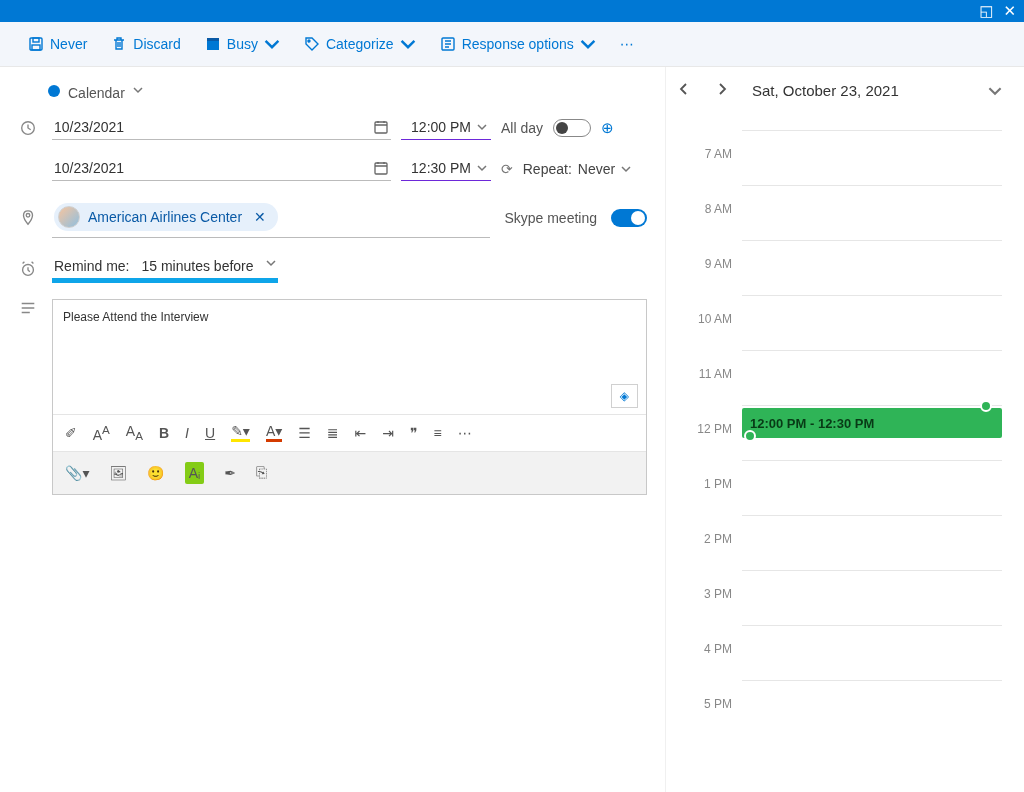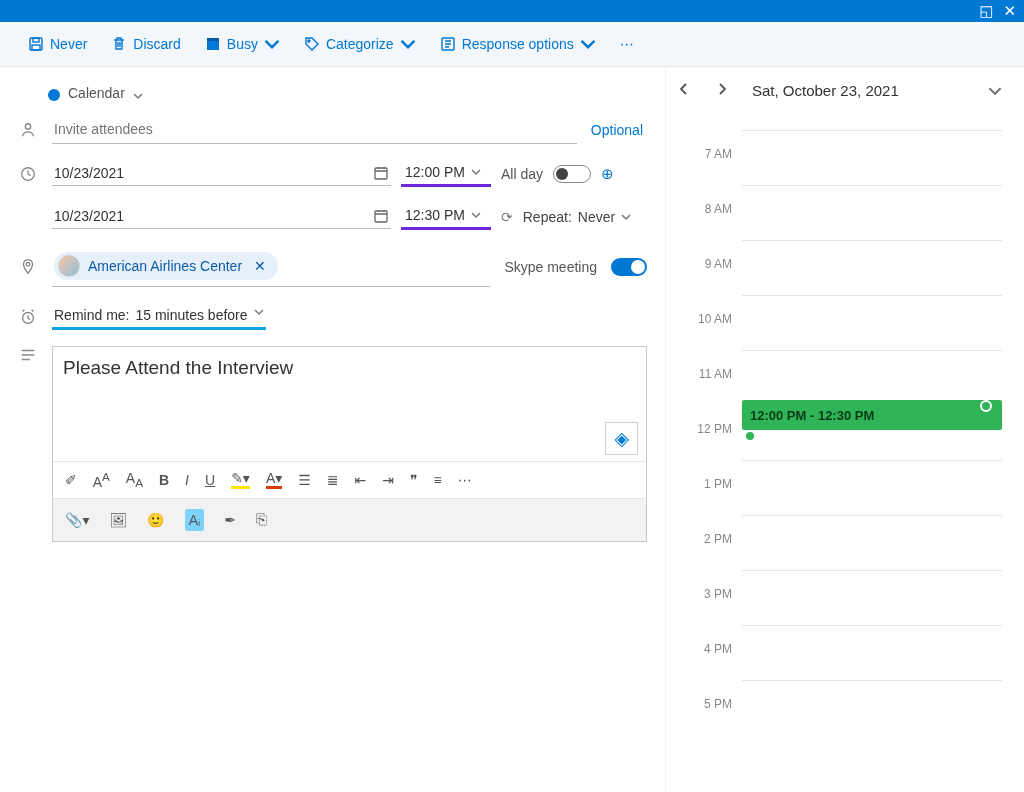--- a/index.html
+++ b/index.html
@@ -7,48 +7,48 @@
 .titlebar .wicon{cursor:pointer;font-size:15px}
 .toolbar{height:44px;background:#f3f6fb;border-bottom:1px solid #e8e8e8;display:flex;align-items:center;padding:0 18px;gap:4px}
 .tbtn{display:flex;align-items:center;gap:6px;padding:6px 10px;color:#0078d4;cursor:pointer;border-radius:2px}
 .tbtn svg{width:16px;height:16px}
 .chev{width:10px;height:10px;color:#0078d4}
 .content{display:flex;height:726px}
 .form{width:665px;padding:12px 18px 0 18px;box-sizing:border-box}
 .row{display:flex;align-items:center;margin:8px 0 16px 0;gap:14px}
 .row .ricon{width:20px;color:#777;display:flex;justify-content:center}
 .ricon svg{width:18px;height:18px}
-.calchip{display:flex;align-items:flex-end;gap:8px;padding-left:30px}
+.calchip{display:flex;align-items:flex-start;gap:8px;padding-left:30px}
 .bluecircle{width:12px;height:12px;border-radius:50%;background:#0078d4}
 .caltxt{color:#555}
 .title-input{flex:1;font-size:20px;font-weight:600;color:#0078d4;border:none;border-bottom:1px solid #bbb;padding:4px 0;outline:none;background:transparent}
 .line-input{flex:1;border:none;border-bottom:1px solid #bbb;padding:6px 2px;font-size:14px;outline:none;background:transparent}
 .opt-link{color:#0078d4;cursor:pointer;margin-left:auto;padding-right:4px}
 .date-block{display:flex;align-items:center;gap:10px;flex:1}
 .date-field{display:flex;align-items:flex-end;border-bottom:1px solid #bbb;width:335px;justify-content:space-between;padding:4px 2px}
-.time-field{display:flex;align-items:center;gap:6px;border-bottom:3px solid #6d28d9;padding:4px 4px;width:82px;justify-content:flex-start}
+.time-field{display:flex;align-items:center;gap:6px;border-bottom:1px solid #6d28d9;padding:4px 4px;width:82px;justify-content:flex-end}
 .mini{color:#555}
 .toggle-off{width:36px;height:16px;border:1px solid #888;border-radius:10px;position:relative;background:#fff}
 .toggle-off::after{content:"";position:absolute;left:2px;top:2px;width:12px;height:12px;border-radius:50%;background:#444}
 .toggle-on{width:36px;height:18px;border-radius:10px;background:#0078d4;position:relative}
 .toggle-on::after{content:"";position:absolute;right:2px;top:2px;width:14px;height:14px;border-radius:50%;background:#fff}
 .rp{display:flex;align-items:center;gap:6px;color:#444}
 .loc-chip{display:inline-flex;align-items:center;gap:8px;background:#e6f0fb;border-radius:14px;padding:3px 8px 3px 4px;color:#0a5aa6}
 .loc-chip .av{width:20px;height:20px;border-radius:50%;background:linear-gradient(135deg,#f7c59f,#8fbfe0);border:1px solid #d0d0d0}
 .loc-chip .x{color:#0a5aa6;cursor:pointer;padding:0 4px}
 .loc-row{border-bottom:1px solid #bbb;flex:1;padding:6px 2px;display:flex;align-items:flex-end}
-.remind{border-bottom:3px solid #0ea5e9;padding:4px 2px;display:flex;align-items:flex-start;gap:6px}
+.remind{border-bottom:5px solid #0ea5e9;padding:4px 2px;display:flex;align-items:flex-start;gap:12px}
 .editor{border:1px solid #c8c8c8;flex:1}
-.editor-body{min-height:94px;padding:10px;font-size:19px;color:#333;position:relative}
+.editor-body{min-height:94px;padding:10px;font-size:12px;color:#333;position:relative}
 .dia{position:absolute;right:8px;bottom:6px;border:1px solid #d0d0d0;padding:4px 8px;color:#0078d4}
 .fmtbar{display:flex;align-items:center;gap:16px;padding:8px 12px;border-top:1px solid #e5e5e5}
 .fmtbar span{color:#555;cursor:pointer;font-size:14px}
 .insbar{display:flex;align-items:center;gap:20px;padding:10px 12px;background:#f2f2f2;border-top:1px solid #e5e5e5}
 .insbar span{color:#555;cursor:pointer}
-.insbar .sel{background:#7dd3fc;padding:3px 4px;border-radius:2px}
+.insbar .sel{background:#84cc16;padding:3px 4px;border-radius:2px}
 .side{flex:1;padding:14px 22px 0 10px;box-sizing:border-box;border-left:1px solid #f0f0f0}
 .sidehdr{display:flex;align-items:center;gap:22px;color:#444;margin-bottom:30px}
 .navbtn{color:#666;cursor:pointer}
 .datehdr{flex:1;font-size:15px;color:#333}
 .hourgrid{position:relative;margin-left:10px}
 .hourrow{display:flex;align-items:center;height:55px}
 .hourlbl{width:46px;text-align:right;font-size:12px;color:#888;padding-right:10px;margin-top:-7px}
 .hourcell{flex:1;border-top:1px solid #e6e6e6;height:55px}
 .evt{position:absolute;left:56px;right:0;background:#2fb457;color:#083a16;font-weight:600;font-size:13px;padding:4px 8px;border-radius:2px;height:22px;display:flex;align-items:center}
 .handle{position:absolute;width:8px;height:8px;border:2px solid #fff;background:#2fb457;border-radius:50%}
@@ -118,30 +118,20 @@
 
     <div class="calchip" style="margin:6px 0 14px 0">
       <span class="bluecircle"></span>
       <span class="caltxt">Calendar</span>
       <svg class="chev" style="color:#777" viewBox="0 0 10 10">
           <path d="M1 3l4 4 4-4" fill="none" stroke="currentColor" stroke-width="1.5"></path>
         </svg>
     </div>
 
 
-    <div class="row">
-      <span class="ricon">
-        <svg viewBox="0 0 20 20" fill="none" stroke="#888" stroke-width="1.5">
-            <circle cx="10" cy="6" r="3"></circle>
-            <path d="M4 17c0-3 3-5 6-5s6 2 6 5"></path>
-          </svg>
-      </span>
-      <input class="line-input" placeholder="Invite attendees" style="">
-      <span class="opt-link">Optional</span>
-    </div>
 
     <div class="row">
       <span class="ricon">
         <svg viewBox="0 0 20 20" fill="none" stroke="#888" stroke-width="1.5">
             <circle cx="10" cy="10" r="7"></circle>
             <path d="M10 6v4l3 2"></path>
           </svg>
       </span>
       <div class="date-block">
         <div class="date-field">
@@ -276,21 +266,21 @@
             <path d="M6 3l5 5-5 5"></path>
           </svg>
       </span>
       <span class="datehdr">Sat, October 23, 2021</span>
       <svg class="chev" style="color:#777;width:14px;height:14px" viewBox="0 0 10 10">
           <path d="M1 3l4 4 4-4" fill="none" stroke="currentColor" stroke-width="1.5"></path>
         </svg>
     </div>
     <div class="hourgrid" id="hourgrid">
 
-      <div class="evt" style="top:270px">
+      <div class="evt" style="top:278px">
         <span>12:00 PM - 12:30 PM</span>
       </div>
       <span class="handle" style="top:270px;right:10px"></span>
       <span class="handle" style="top:300px;left:58px"></span>
     <div class="hourrow">
           <div class="hourlbl">7 AM</div>
           <div class="hourcell"></div>
         </div>
         <div class="hourrow">
           <div class="hourlbl">8 AM</div>

